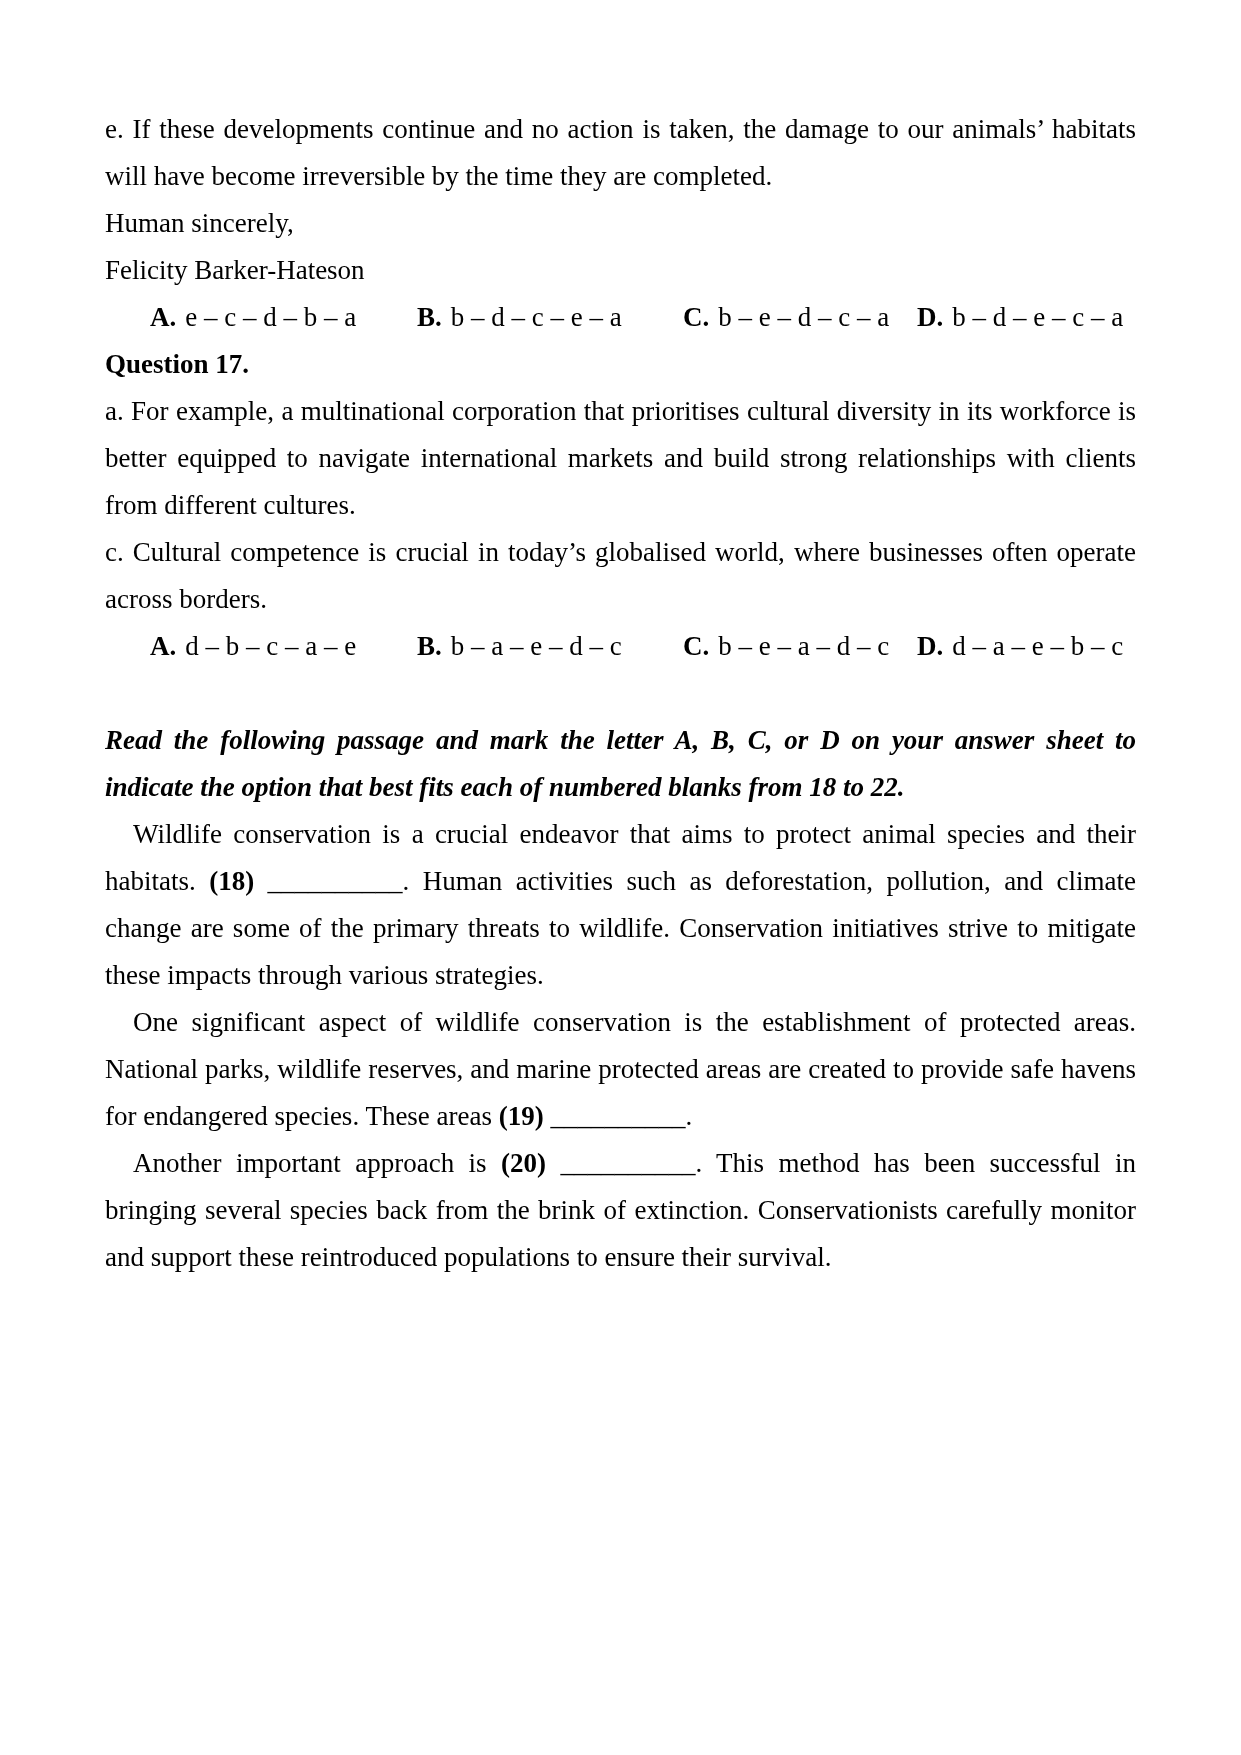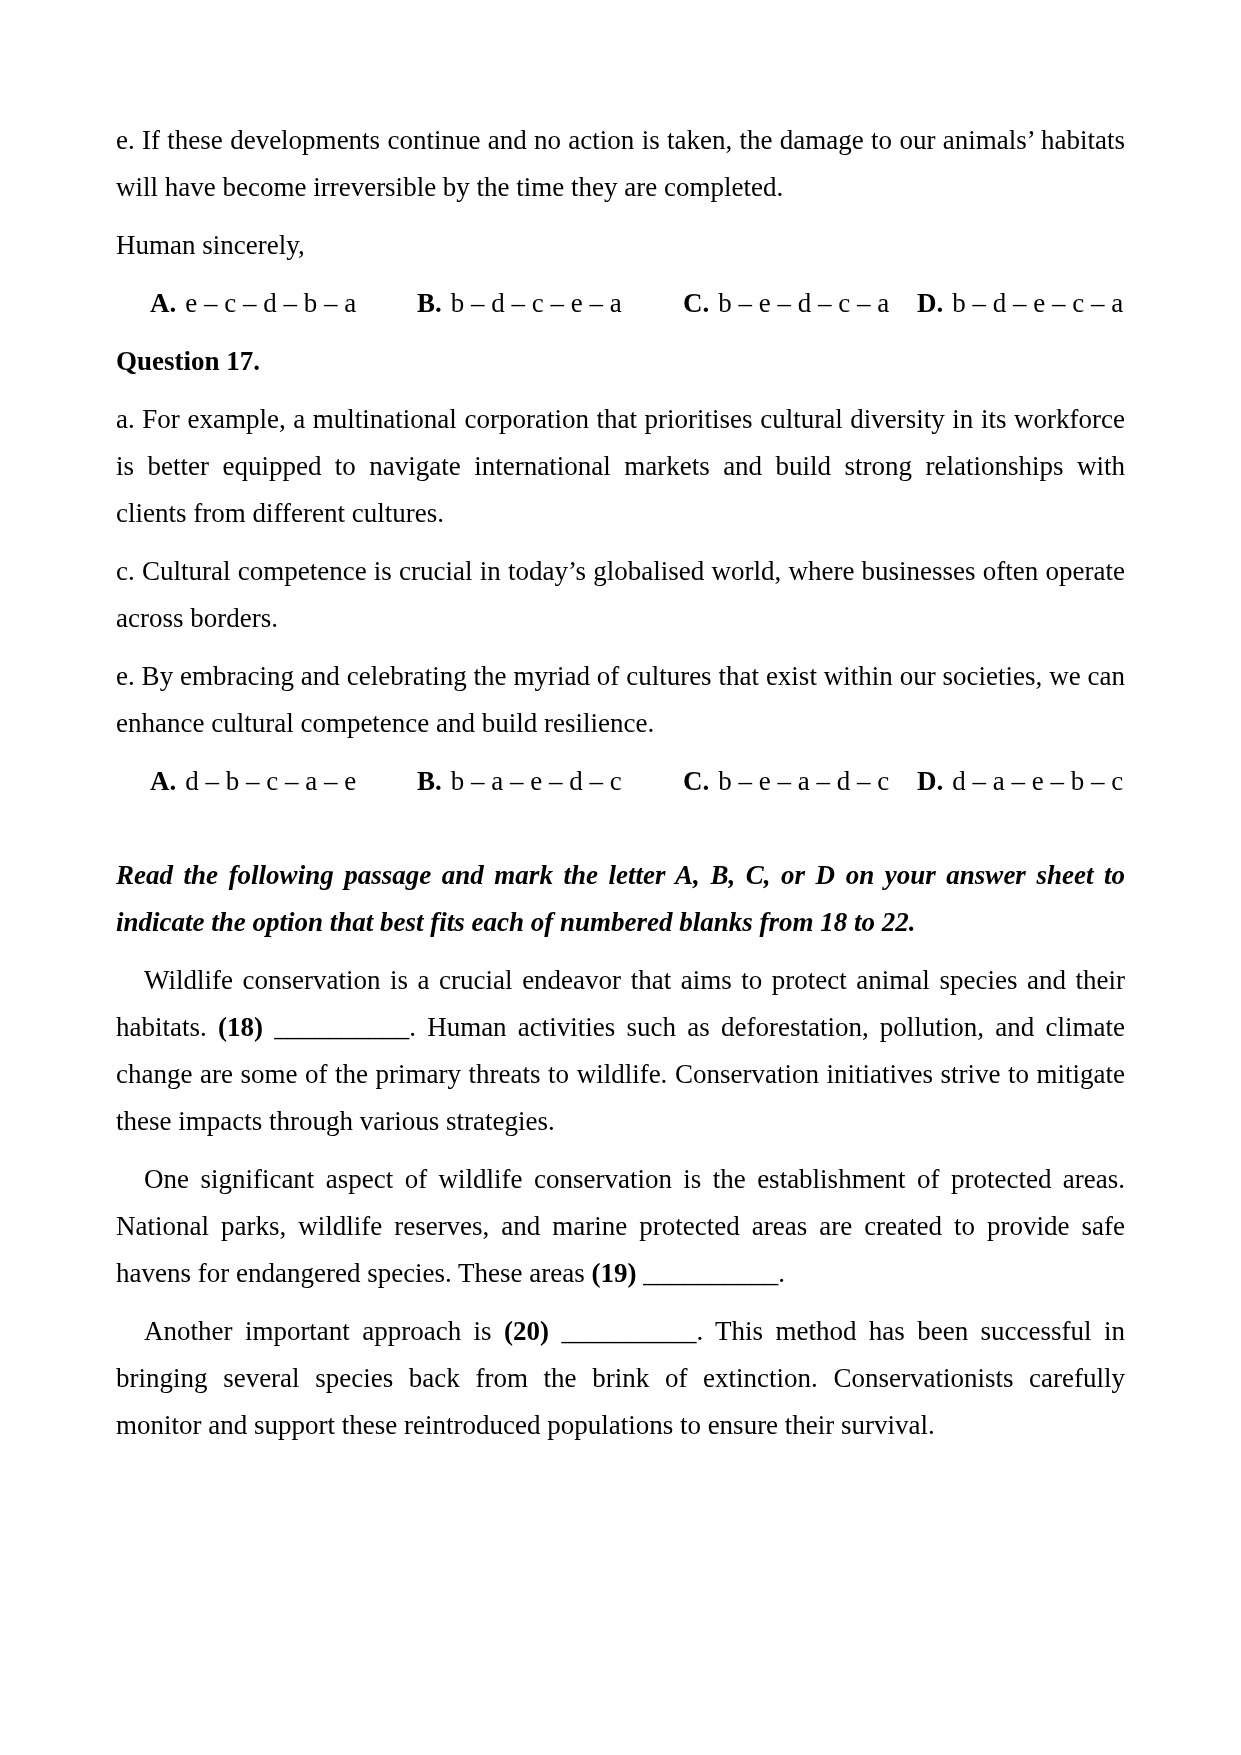--- a/index.html
+++ b/index.html
@@ -14,21 +14,21 @@
     box-sizing: border-box;
     padding: 106px 105px 0 105px;
     background: #ffffff;
     color: #000000;
     font-family: "Liberation Serif", "DejaVu Serif", serif;
     font-size: 27px;
     line-height: 47px;
     overflow: hidden;
   }
   .para {
-    margin: 11px;
+    margin: 0;
     padding: 0;
   }
   .justify {
     text-align: justify;
   }
   .indent {
     text-indent: 28px;
   }
   .heading {
     font-weight: bold;
@@ -60,33 +60,33 @@
     font-weight: bold;
   }
 </style>
 </head>
 <body>
 
 <div class="page">
 
   <p class="para justify">e. If these developments continue and no action is taken, the damage to our animals’ habitats will have become irreversible by the time they are completed.</p>
   <p class="para">Human sincerely,</p>
+  <p class="para">Felicity Barker-Hateson</p>
 
   <div class="options-row">
     <span class="opt opt-1"><span class="opt-label">A.</span><span class="opt-value">e – c – d – b – a</span></span>
     <span class="opt opt-2"><span class="opt-label">B.</span><span class="opt-value">b – d – c – e – a</span></span>
     <span class="opt opt-3"><span class="opt-label">C.</span><span class="opt-value">b – e – d – c – a</span></span>
     <span class="opt opt-4"><span class="opt-label">D.</span><span class="opt-value">b – d – e – c – a</span></span>
   </div>
 
   <p class="para heading">Question 17.</p>
 
   <p class="para justify">a. For example, a multinational corporation that prioritises cultural diversity in its workforce is better equipped to navigate international markets and build strong relationships with clients from different cultures.</p>
   <p class="para justify">c. Cultural competence is crucial in today’s globalised world, where businesses often operate across borders.</p>
-  <p class="para justify">e. By embracing and celebrating the myriad of cultures that exist within our societies, we can enhance cultural competence and build resilience.</p>
 
   <div class="options-row">
     <span class="opt opt-1"><span class="opt-label">A.</span><span class="opt-value">d – b – c – a – e</span></span>
     <span class="opt opt-2"><span class="opt-label">B.</span><span class="opt-value">b – a – e – d – c</span></span>
     <span class="opt opt-3"><span class="opt-label">C.</span><span class="opt-value">b – e – a – d – c</span></span>
     <span class="opt opt-4"><span class="opt-label">D.</span><span class="opt-value">d – a – e – b – c</span></span>
   </div>
 
   <p class="para instruction">Read the following passage and mark the letter A, B, C, or D on your answer sheet to indicate the option that best fits each of numbered blanks from 18 to 22.</p>
 

